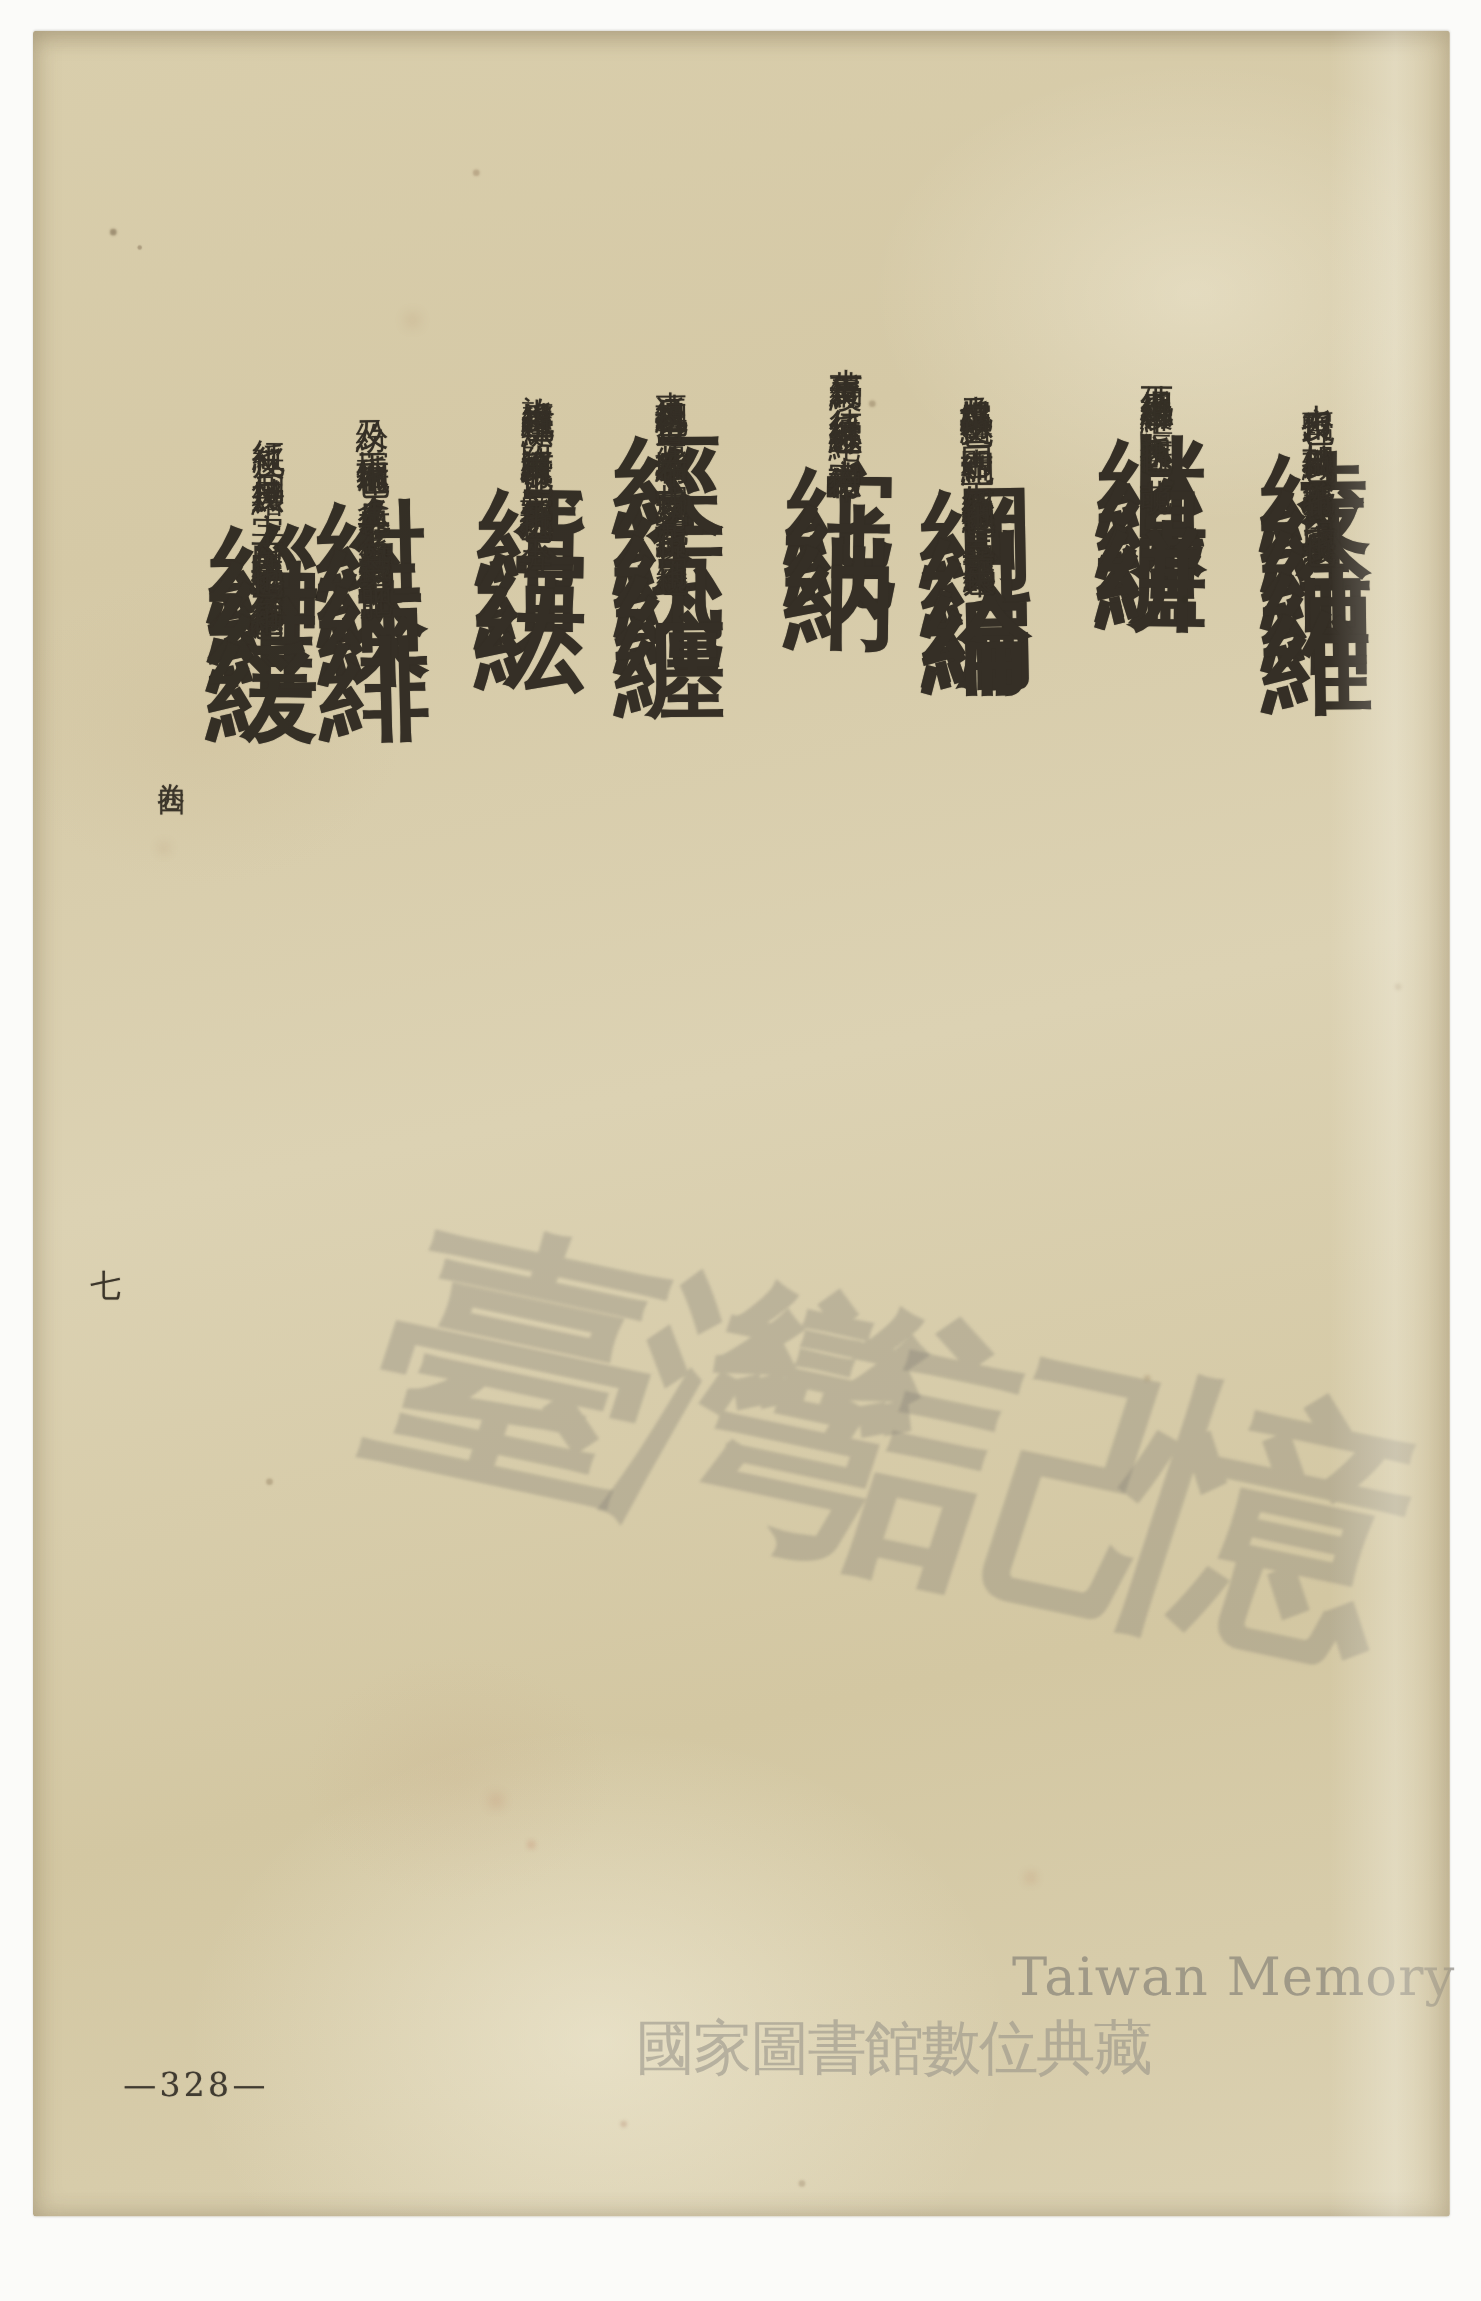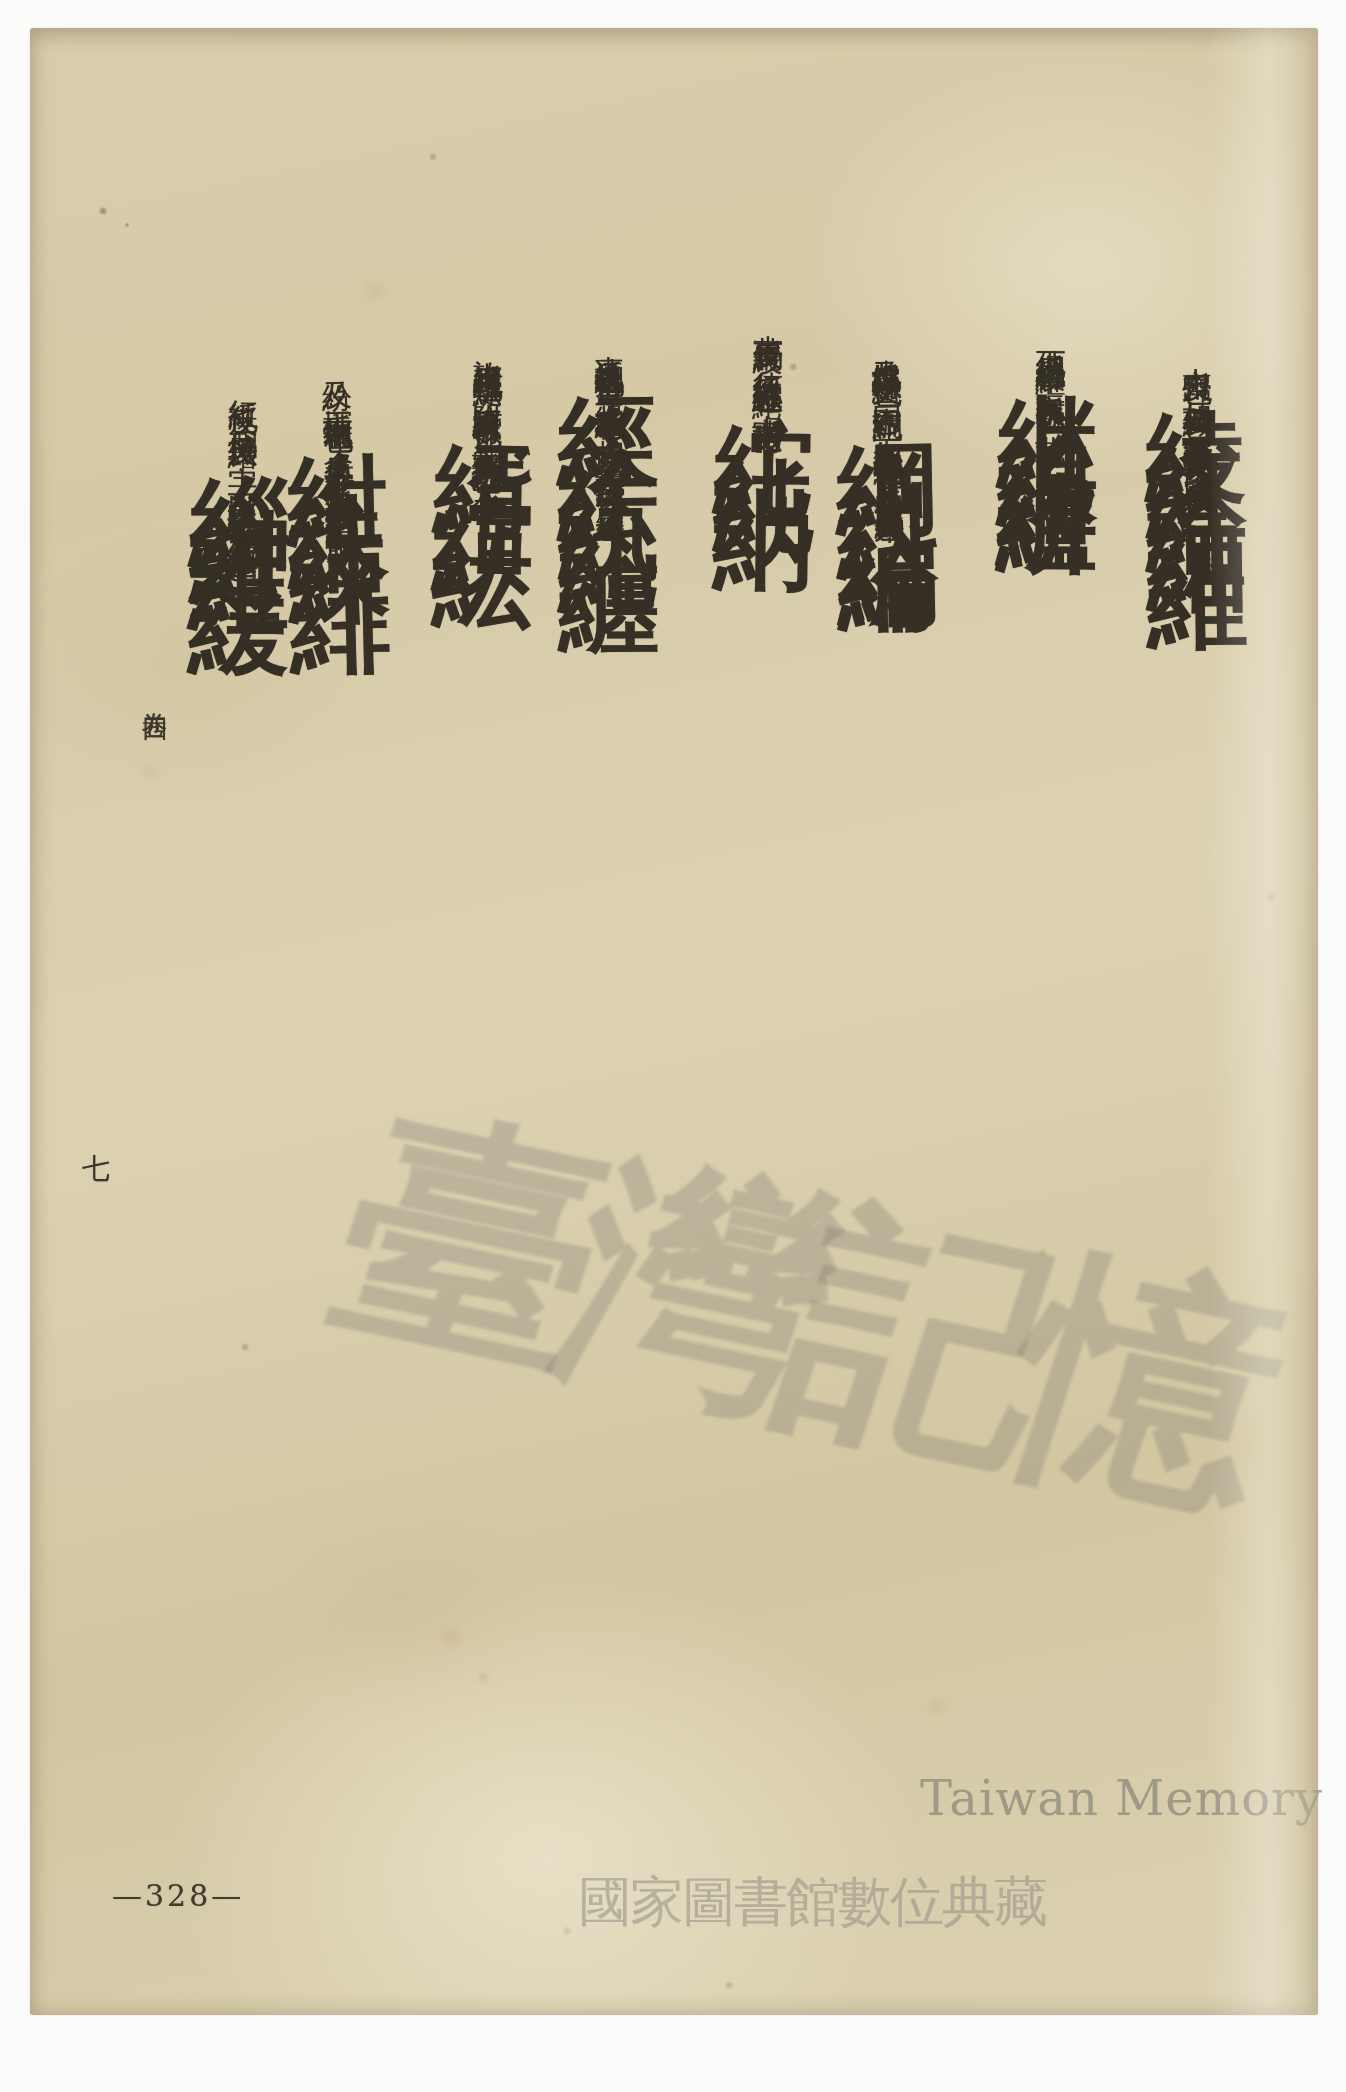--- a/index.html
+++ b/index.html
@@ -114,21 +114,20 @@
     position:absolute;left:890px;top:1742px;
     font-size:48px;color:rgba(122,119,112,.60);
     letter-spacing:1px;white-space:nowrap;
     filter:blur(.4px);
   }
   .wm-cjk{
     position:absolute;left:548px;top:1798px;
     font-size:54px;color:rgba(146,142,133,.55);
     letter-spacing:-2px;white-space:nowrap;
     filter:blur(.4px);
-    margin-top:40px;
   }
 </style>
 </head>
 <body>
 
 <div class="screen">
   <div class="paper" id="paper">
     <div class="freckles"></div>
 
     <div class="volume-label">卷四</div>

